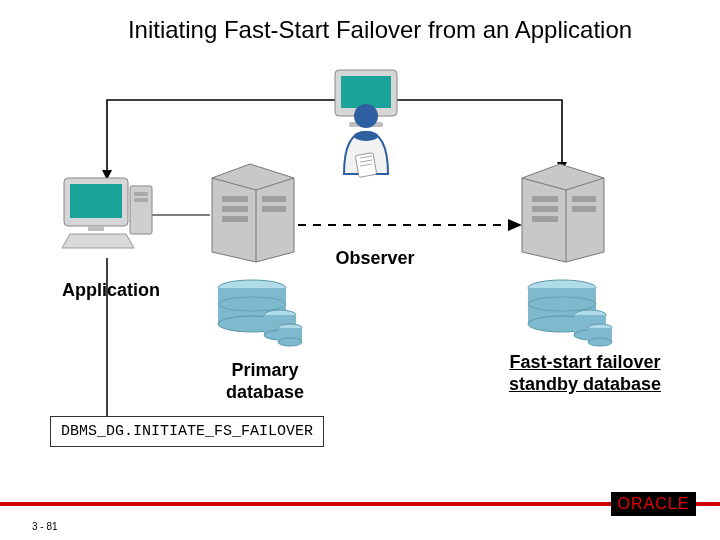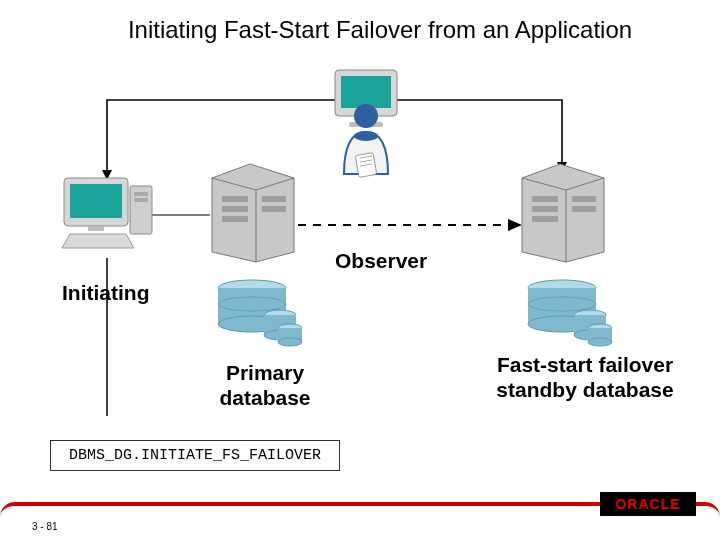--- a/index.html
+++ b/index.html
@@ -23,69 +23,67 @@
   .canvas {
     position: absolute;
     left: 0;
     top: 0;
     width: 720px;
     height: 540px;
     pointer-events: none;
   }
   .label {
     position: absolute;
-    font-size: 21px;
+    font-size: 18px;
     font-weight: bold;
     color: #000;
     text-align: center;
     line-height: 1.2;
   }
   .code-box {
     position: absolute;
     border: 1.5px solid #333;
     background: #fff;
     font-family: "Courier New", monospace;
     font-size: 15px;
-    padding: 6px 18px;
+    padding: 6px 10px;
     white-space: pre;
-    margin-top: 24px;
   }
   .footer {
     position: absolute;
     left: 0;
     right: 0;
     bottom: 0;
     height: 34px;
     border-top: 4px solid #cc0000;
-    border-radius: 15px;
   }
   .footer-text {
     position: absolute;
     bottom: 8px;
     font-size: 10px;
     color: #000;
   }
   .page-num { left: 32px; }
   .copyright {
     left: 50%;
     transform: translateX(-50%);
   }
   .oracle-logo {
     position: absolute;
     right: 24px;
     bottom: 24px;
-    width: 96px;
+    width: 85px;
     height: 24px;
     background: #000;
     display: flex;
     align-items: center;
     justify-content: center;
     color: #cc0000;
-    font-weight: bold;
-    font-size: 14px;
+    font-weight: normal;
+    font-size: 16px;
     letter-spacing: 1px;
     font-family: Arial, sans-serif;
   }
   .oracle-logo span {
     color: #e60000;
   }
 </style>
 </head>
 <body>
 
@@ -191,24 +189,24 @@
     <g transform="translate(60,44)">
       <ellipse cx="12" cy="4" rx="12" ry="4" fill="#b1dbe8" stroke="#5c98ad"></ellipse>
       <rect x="0" y="4" width="24" height="14" fill="#7fb9cd"></rect>
       <ellipse cx="12" cy="18" rx="12" ry="4" fill="#7fb9cd" stroke="#5c98ad"></ellipse>
     </g>
   </g>
 
 </svg>
 
 <div class="label" style="left:335px; top:248px; width:80px;">Observer</div>
-<div class="label" style="left:62px; top:280px; width:100px; text-align:left;">Initiating</div>
+<div class="label" style="left:62px; top:280px; width:100px; text-align:left;">Application</div>
 <div class="label" style="left:210px; top:352px; width:110px; white-space:pre-line;margin-top:8px;">Primary
 database</div>
-<div class="label" style="left:495px; top:352px; width:180px; white-space:pre-line;">Fast-start failover
+<div class="label" style="left:495px; top:352px; width:180px; white-space:pre-line;text-decoration:underline;">Fast-start failover
 standby database</div>
 
 <div class="code-box" style="left:50px; top:416px;">DBMS_DG.INITIATE_FS_FAILOVER</div>
 
 <div class="footer">
   <div class="footer-text page-num">3 - 81</div>
 </div>
 <div class="oracle-logo">
     <span>ORACLE</span>
   </div>

